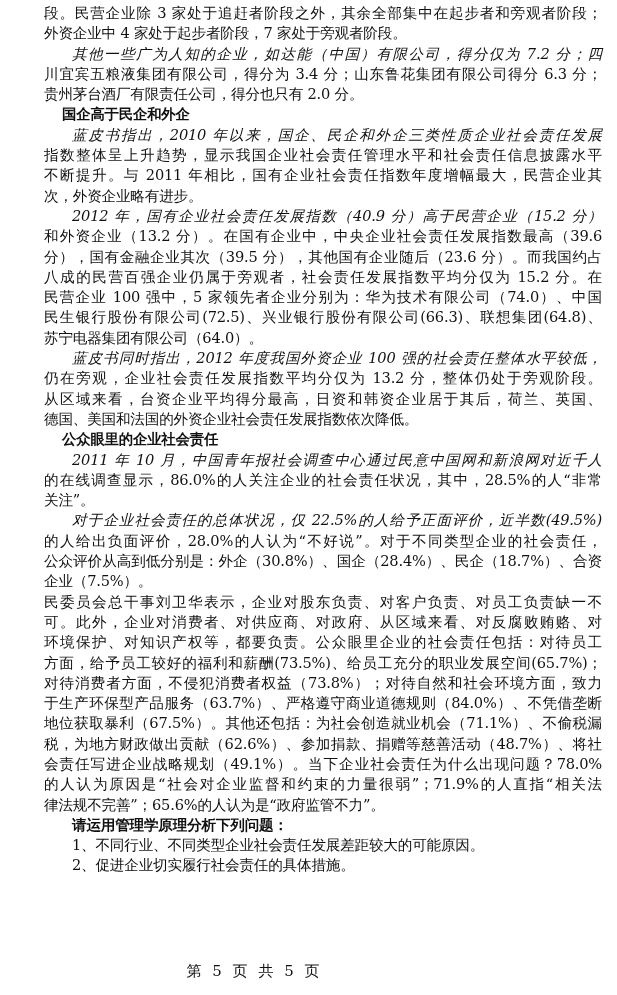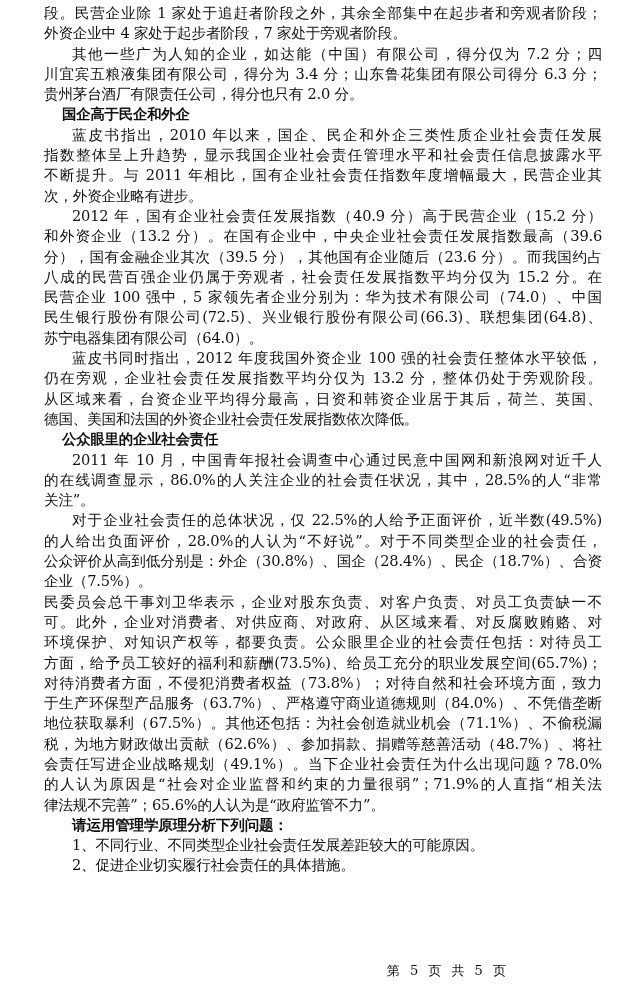--- a/index.html
+++ b/index.html
@@ -3,34 +3,34 @@
 <meta charset="utf-8">
 <style>
   html, body { margin: 0; padding: 0; background: #ffffff; }
   body { width: 617px; height: 995px; position: relative; overflow: hidden;
          font-family: "DejaVu Serif", "Liberation Serif", serif; color: #111; }
   .page { position: absolute; left: 0; top: 0; width: 617px; height: 995px; }
   .lines { position: absolute; left: 44px; top: 3px; width: 558px; }
   .line { height: 20.3px; line-height: 20.3px; font-size: 14.6px; white-space: nowrap;
           text-align: justify; text-align-last: justify; letter-spacing: -0.2px; }
   .line.last { text-align-last: left; }
-  .line.indent { padding-left: 28px; }
+  .line.indent { padding-left: 28px; font-style: italic; }
   .line.heading { font-family: "DejaVu Sans", "Liberation Sans", sans-serif; font-weight: bold;
                   text-align-last: left; font-size: 14.4px; padding-left: 18px; }
   .line.q { font-weight: bold; text-align-last: left; padding-left: 28px; }
   .line.item { text-align-last: left; padding-left: 28px; }
-  .footer { position: absolute; left: 0; width: 509px; top: 962px; text-align: right;
-            font-size: 13px; letter-spacing: 3px; }
+  .footer { position: absolute; left: 0; width: 509px; top: 962px; text-align: center;
+            font-size: 15px; letter-spacing: 3px; }
 </style>
 </head>
 <body>
 
 <div class="page">
   <div class="lines" id="lines">
-      <div class="line">段。民营企业除 1 家处于追赶者阶段之外，其余全部集中在起步者和旁观者阶段；</div>
+      <div class="line">段。民营企业除 3 家处于追赶者阶段之外，其余全部集中在起步者和旁观者阶段；</div>
       <div class="line last">外资企业中 4 家处于起步者阶段，7 家处于旁观者阶段。</div>
       <div class="line indent">其他一些广为人知的企业，如达能（中国）有限公司，得分仅为 7.2 分；四</div>
       <div class="line">川宜宾五粮液集团有限公司，得分为 3.4 分；山东鲁花集团有限公司得分 6.3 分；</div>
       <div class="line last">贵州茅台酒厂有限责任公司，得分也只有 2.0 分。</div>
       <div class="line heading">国企高于民企和外企</div>
       <div class="line indent">蓝皮书指出，2010 年以来，国企、民企和外企三类性质企业社会责任发展</div>
       <div class="line">指数整体呈上升趋势，显示我国企业社会责任管理水平和社会责任信息披露水平</div>
       <div class="line">不断提升。与 2011 年相比，国有企业社会责任指数年度增幅最大，民营企业其</div>
       <div class="line last">次，外资企业略有进步。</div>
       <div class="line indent">2012 年，国有企业社会责任发展指数（40.9 分）高于民营企业（15.2 分）</div>

